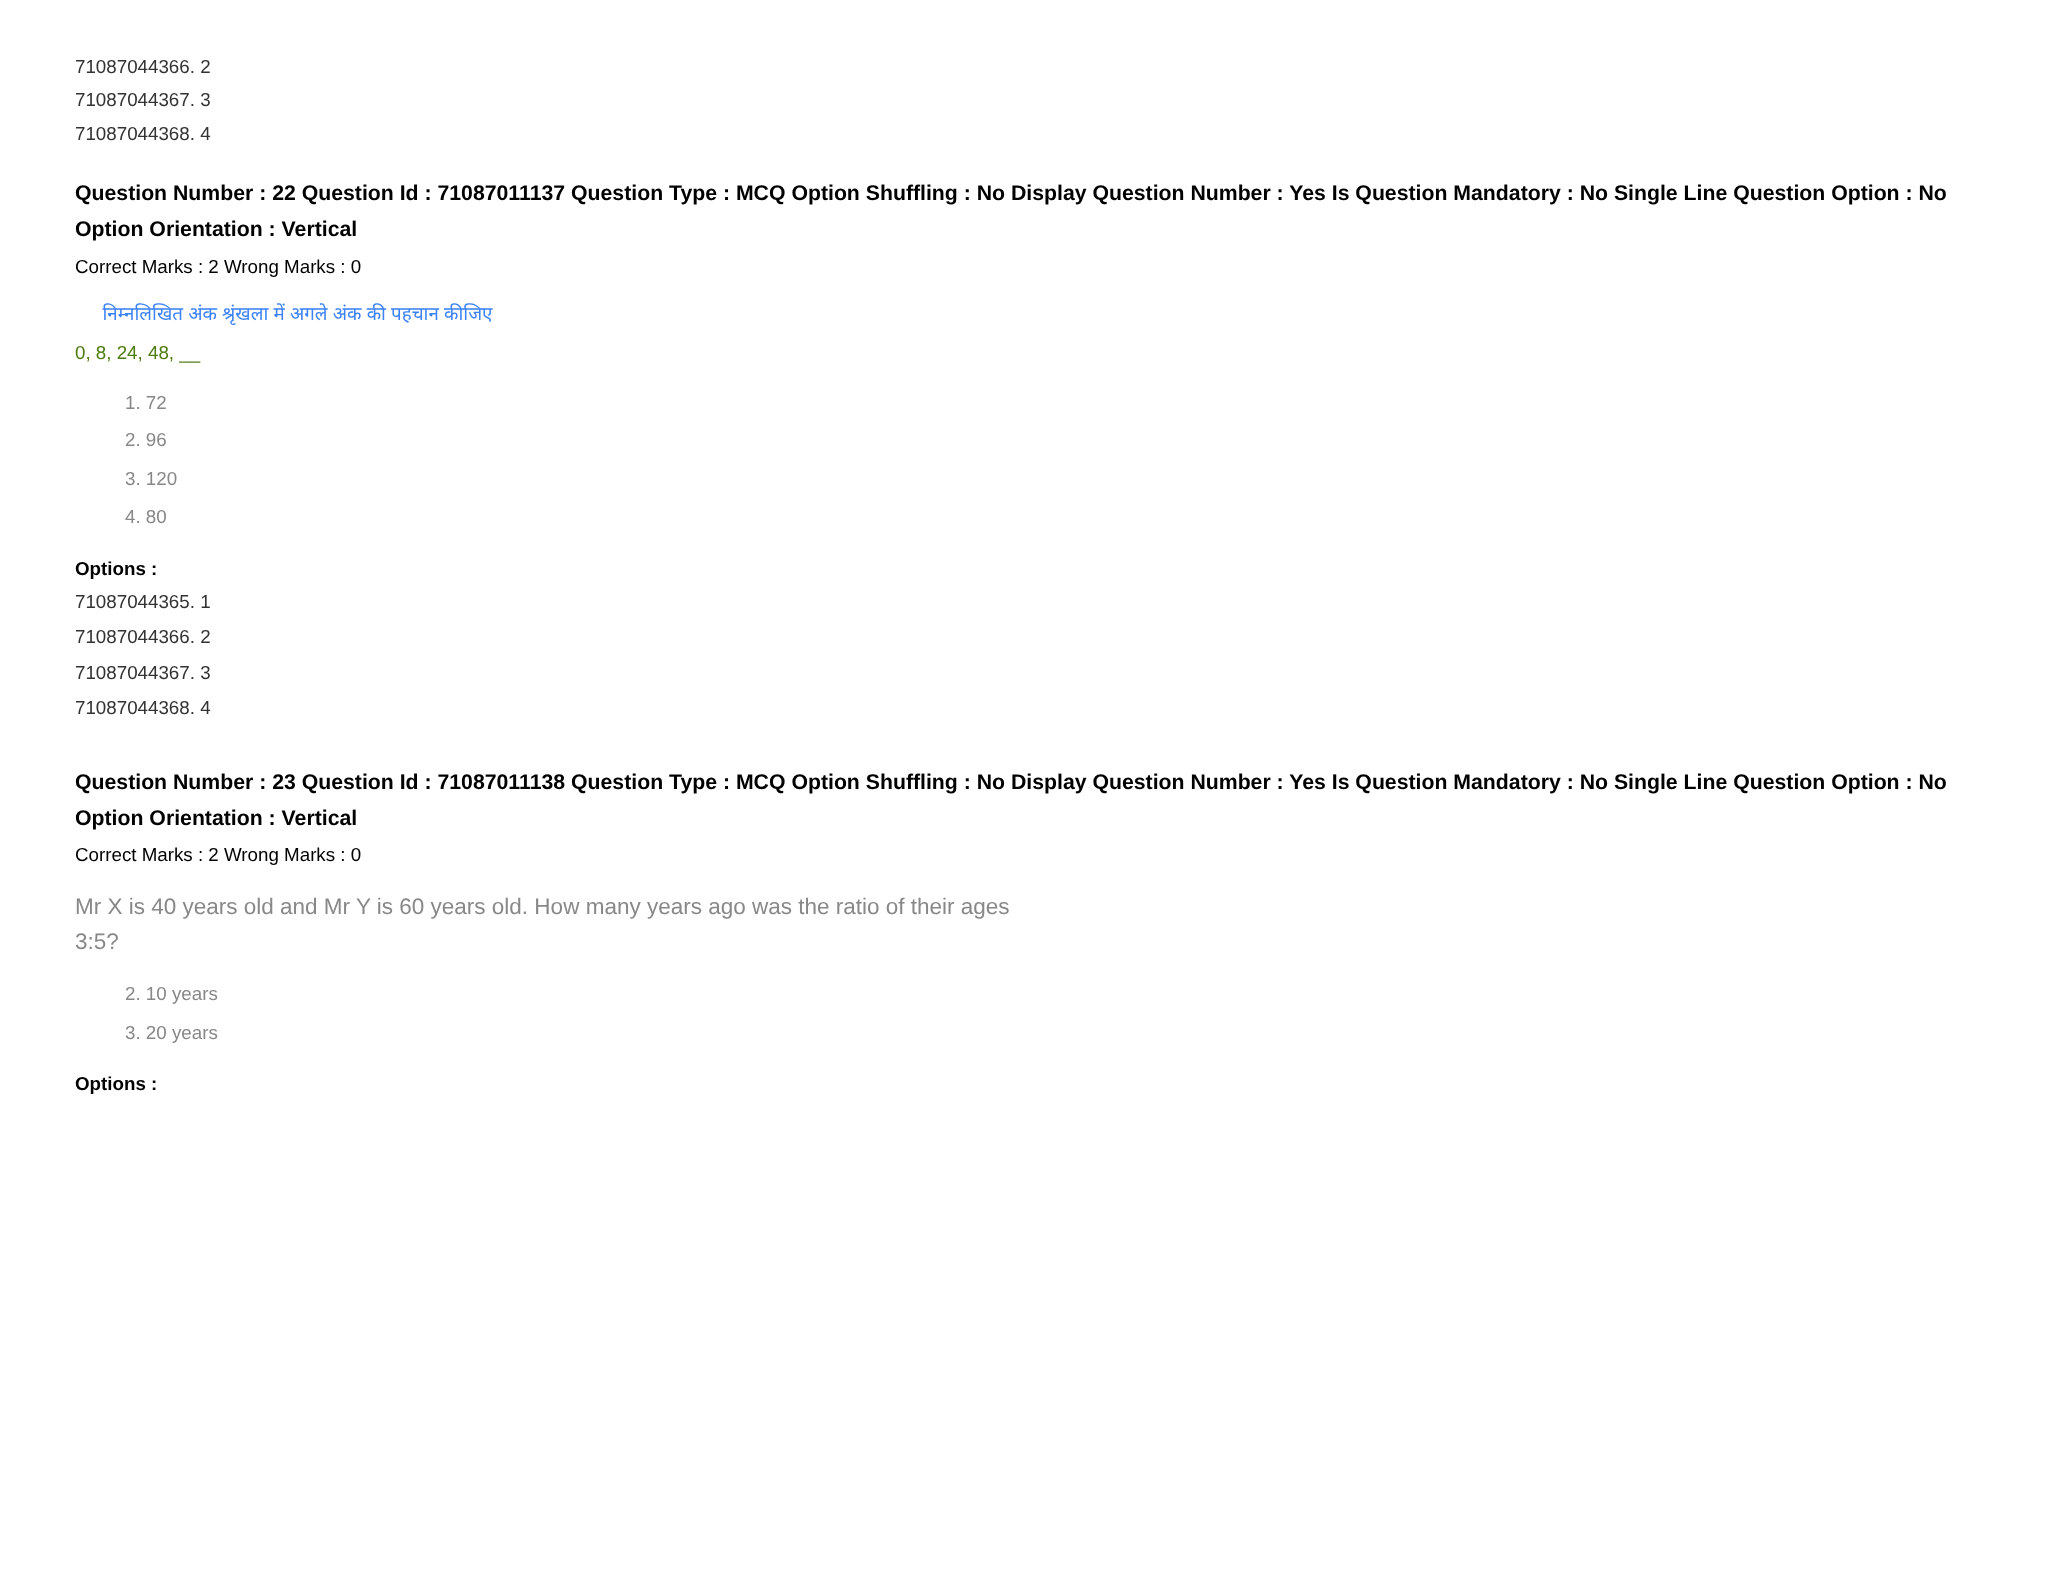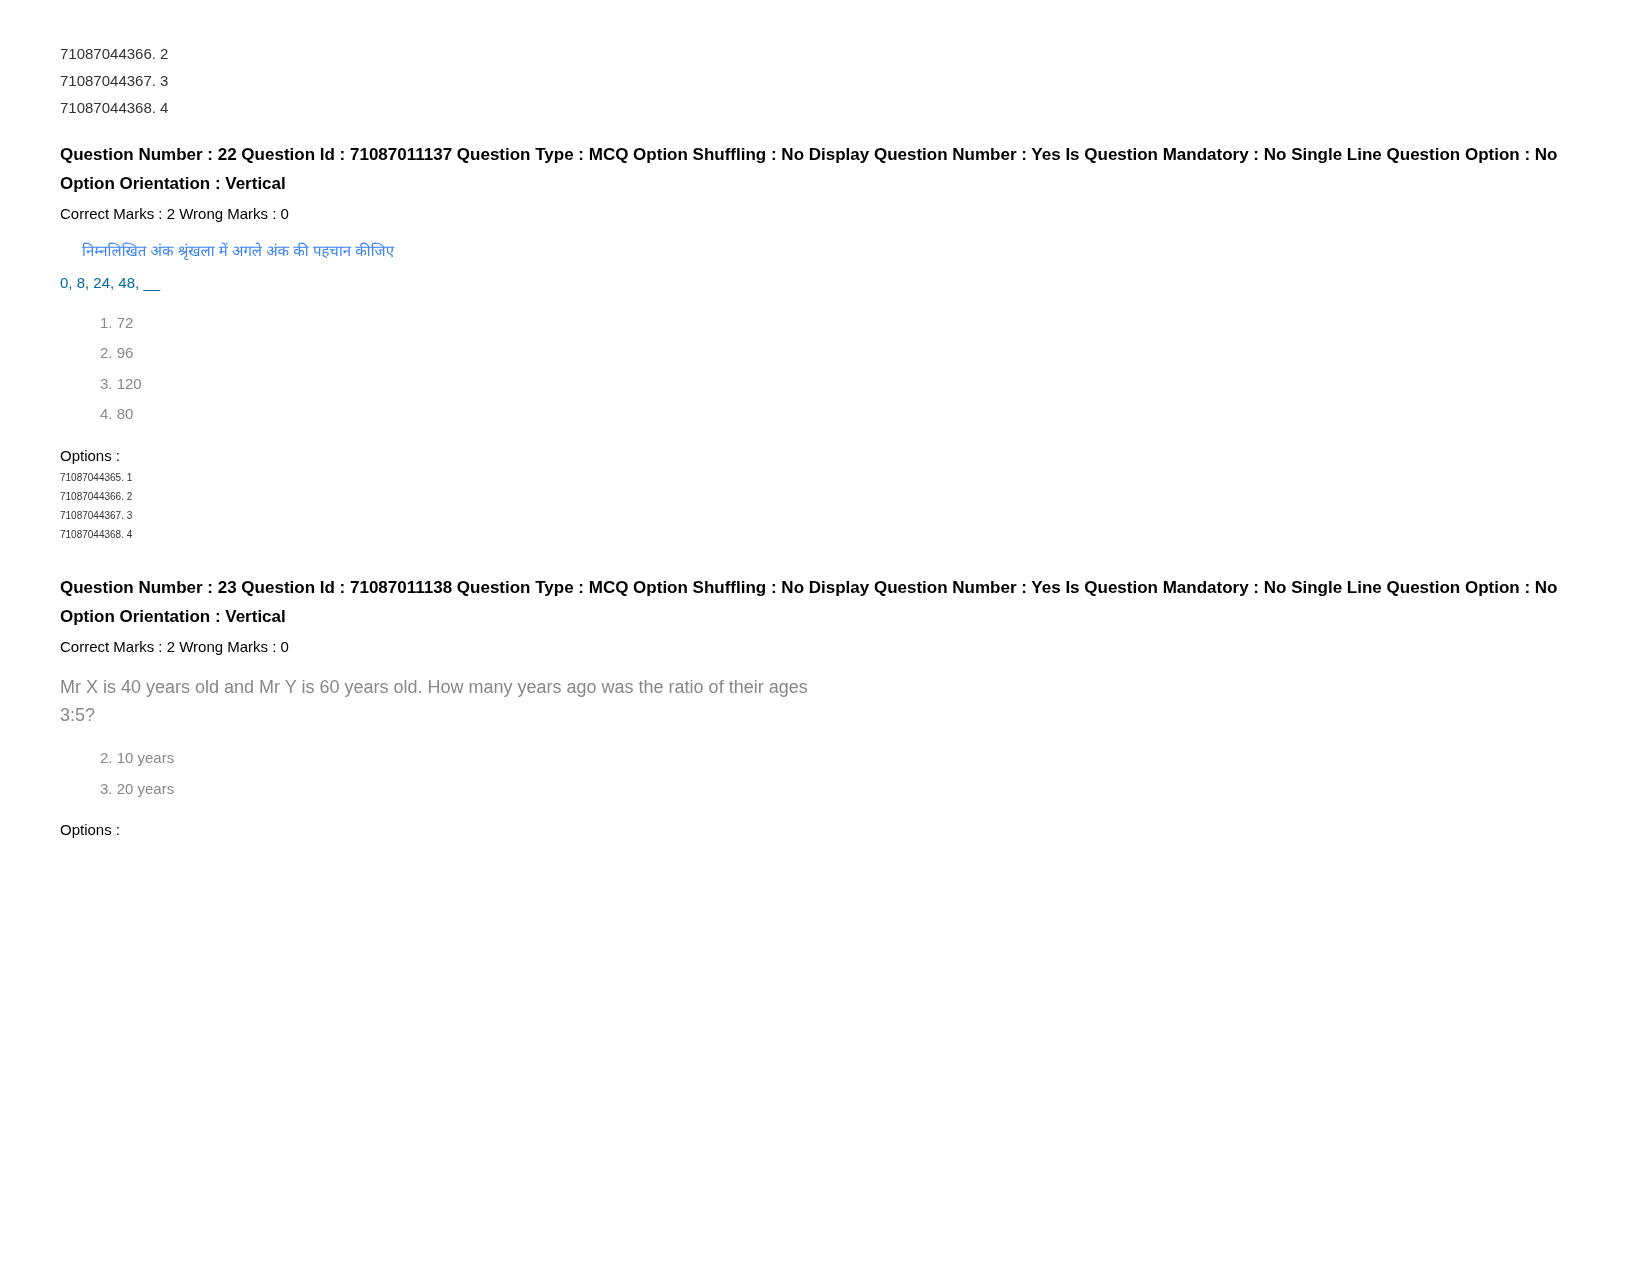--- a/index.html
+++ b/index.html
@@ -34,41 +34,41 @@
       margin-bottom: 18px;
     }
     .question-text-hindi {
       font-size: 15px;
       color: #3b82f6;
       margin-bottom: 14px;
       margin-left: 22px;
     }
     .question-sequence {
       font-size: 15px;
-      color: #0369a1;
+      color: #4d7c0f;
       margin-bottom: 18px;
     }
     .options-list {
       list-style: none;
       margin-bottom: 18px;
       color: #888;
       font-size: 15px;
       line-height: 1.9;
     }
     .options-list li {
       margin-bottom: 2px;
       margin-left: 40px;
     }
     .options-label {
-      font-weight: normal;
+      font-weight: bold;
       font-size: 15px;
       margin-bottom: 4px;
     }
     .option-ids {
-      font-size: 10px;
+      font-size: 15px;
       color: #333;
       line-height: 1.9;
       margin-bottom: 30px;
     }
     .question-block {
       margin-bottom: 10px;
     }
     .question-text-en {
       font-size: 18px;
       color: #888;

